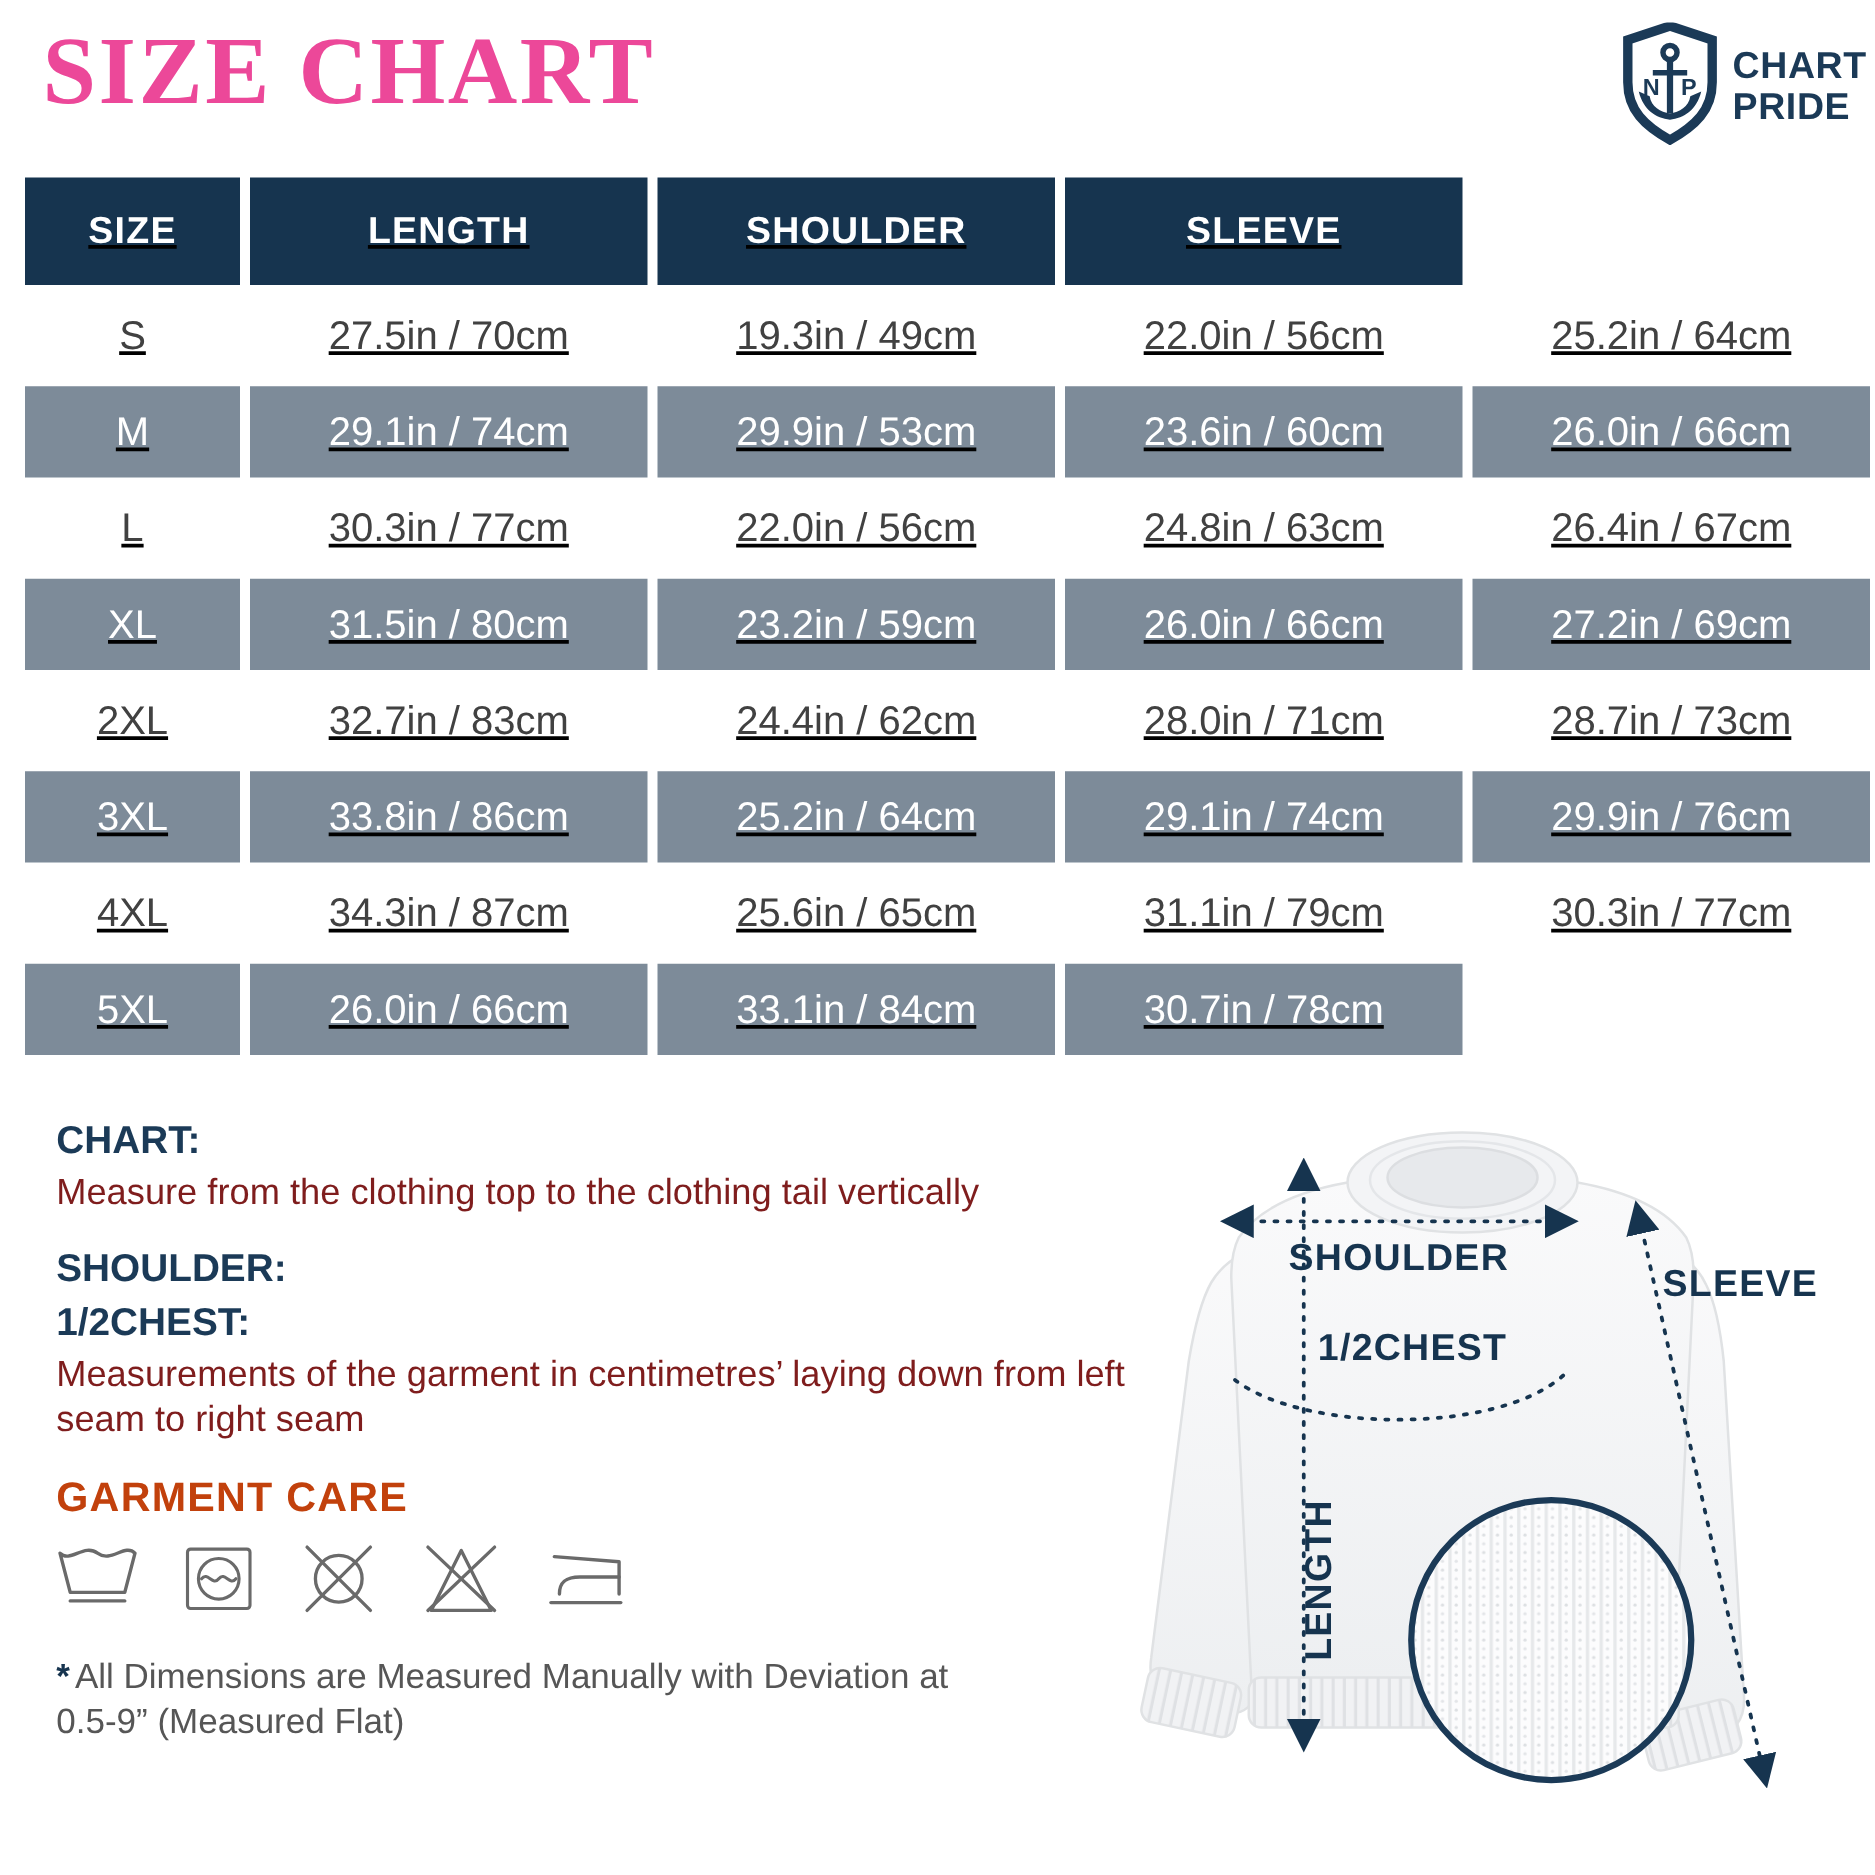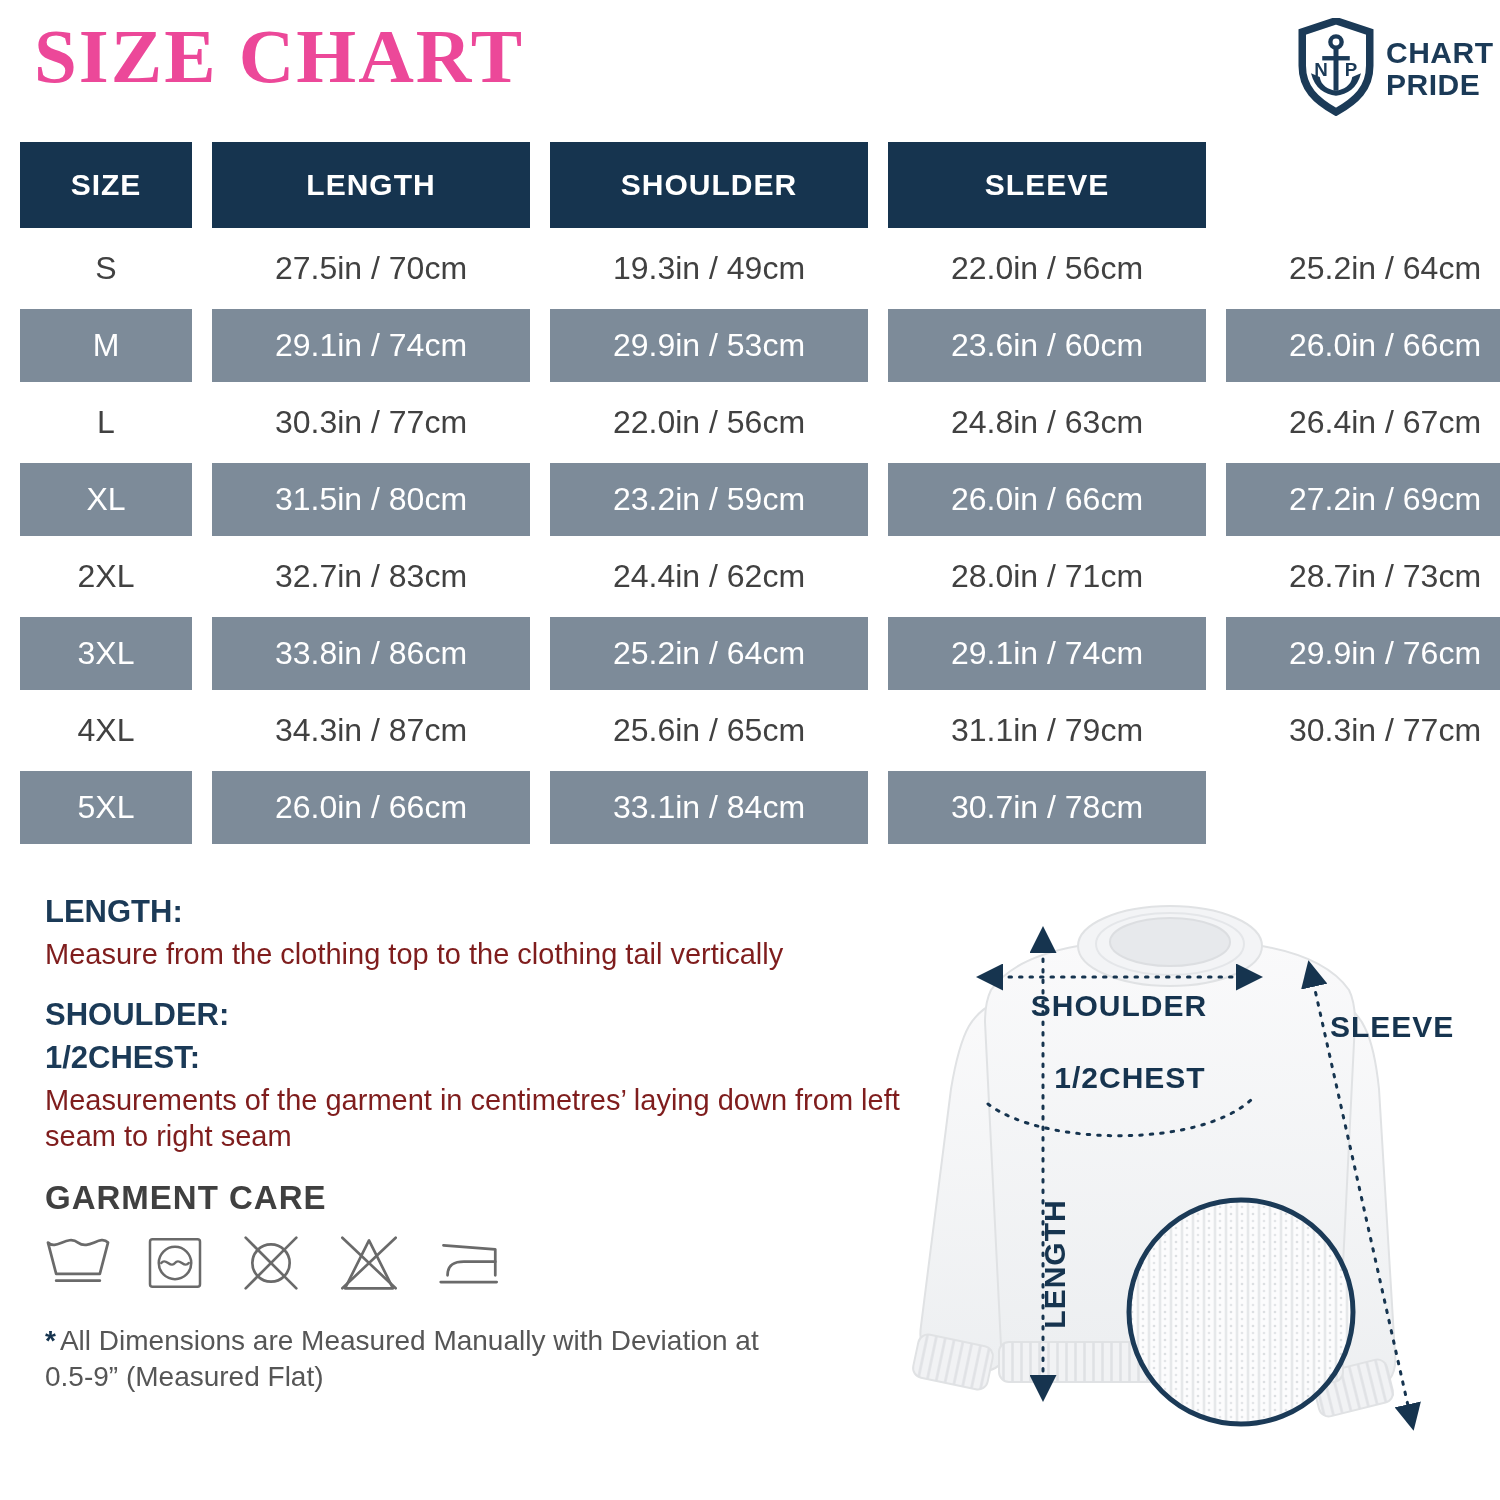--- a/index.html
+++ b/index.html
@@ -9,35 +9,35 @@
   }
   
   .page-title{
     position:absolute;left:34px;top:12px;
     font-size:77px;font-weight:bold;letter-spacing:2px;color:#ec4899;font-family:Liberation Serif, serif;
   }
   .logo{position:absolute;left:1296px;top:18px;display:flex;align-items:center;gap:10px;}
   .logo-text{font-size:30px;font-weight:bold;color:#1B3A57;line-height:1.08;letter-spacing:.5px;}
   
   .size-table{position:absolute;left:20px;top:142px;width:1460px;}
-  .t-head,.t-row{display:grid;grid-template-columns:172px 318px 318px 318px 318px;gap:20px;margin-bottom:4px;}
+  .t-head,.t-row{display:grid;grid-template-columns:172px 318px 318px 318px 318px;gap:8px;margin-bottom:4px;text-decoration:underline;}
   .t-hcell{
     background:#16344F;color:#ffffff;height:86px;display:flex;align-items:center;justify-content:center;
     font-size:30px;font-weight:bold;letter-spacing:1px;
   }
   .t-cell{
     background:#ffffff;color:#414141;height:73px;display:flex;align-items:center;justify-content:center;
     font-size:32px;
   }
   .t-row.alt .t-cell{background:#7D8B99;color:#ffffff;}
   
   .defs{position:absolute;left:45px;top:894px;width:888px;}
   .def-term{font-size:31px;font-weight:bold;color:#1B3A57;margin:0 0 7px 0;}
   .def-desc{font-size:29px;color:#7f1d1d;line-height:1.24;margin:0 0 24px 0;}
-  .care-title{font-size:33px;font-weight:bold;color:#404040;letter-spacing:1px;margin:4px 0 16px 0;}
+  .care-title{font-size:33px;font-weight:bold;color:#c2410c;letter-spacing:1px;margin:4px 0 16px 0;}
   .care-icons{display:flex;gap:34px;align-items:flex-end;}
   .care-icons svg{display:block;}
   .footnote{margin-top:30px;font-size:28px;color:#565656;line-height:1.3;width:730px;}
   .footnote .star{color:#16344F;font-weight:bold;margin-right:4px;}
   
   .sweater{position:absolute;left:893px;top:874px;width:607px;height:626px;}
   svg text.diag-label{font-family:"Liberation Sans",sans-serif;font-weight:bold;fill:#16344F;font-size:30px;letter-spacing:1px;}
 </style>
 </head>
 <body>
@@ -134,21 +134,21 @@
         <div class="t-cell">33.1in / 84cm</div>
         <div class="t-cell">30.7in / 78cm</div>
       </div>
     </div>
 </div>
 
 <div class="defs">
   <div>
 
       <div>
-        <div class="def-term">LENGTH:</div>
+        <div class="def-term">CHART:</div>
         <div class="def-desc">Measure from the clothing top to the clothing tail vertically</div>
       </div>
 
       <div class="alt">
         <div class="def-term">SHOULDER:</div>
       </div>
 
       <div>
         <div class="def-term">1/2CHEST:</div>
         <div class="def-desc">Measurements of the garment in centimetres’ laying down from left seam to right seam</div>

